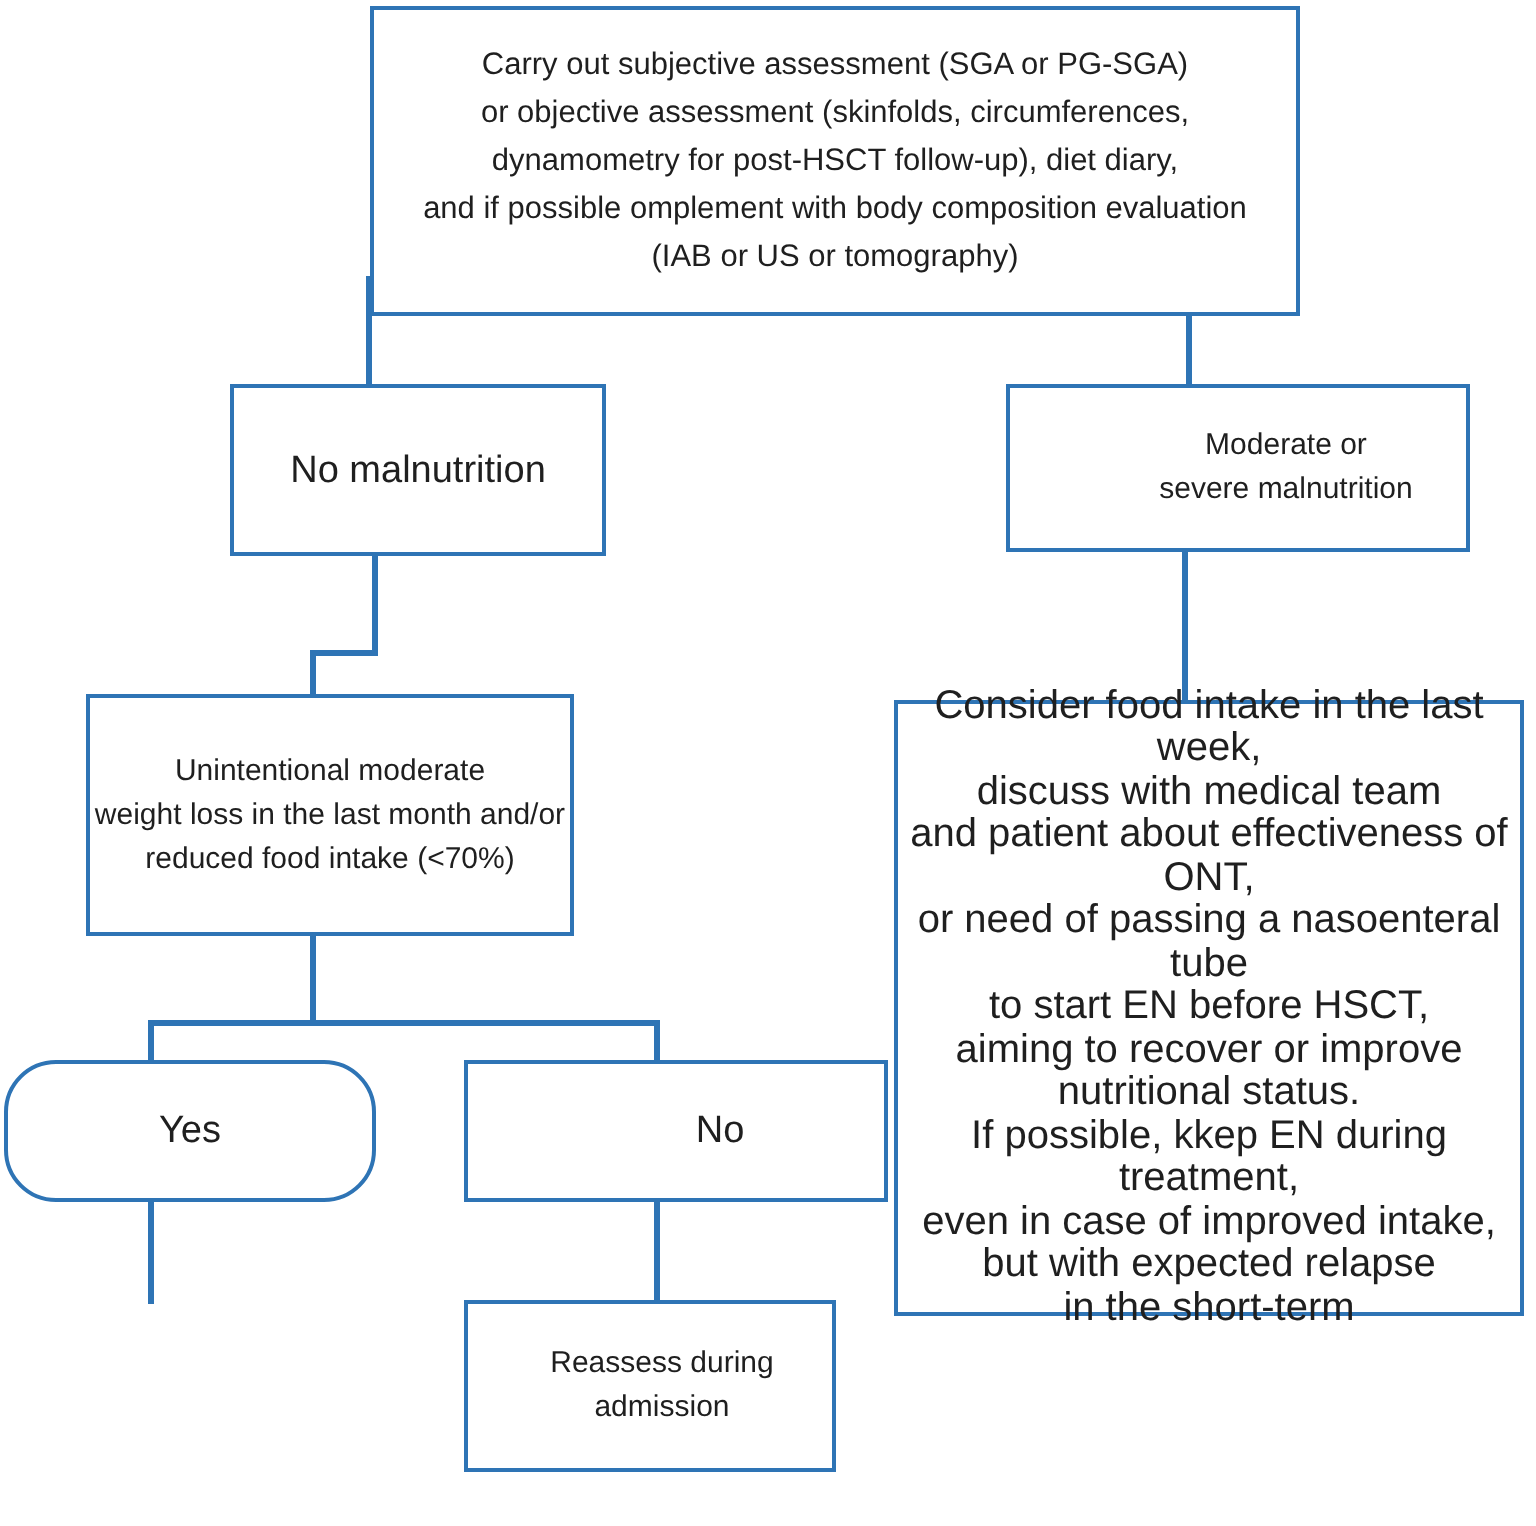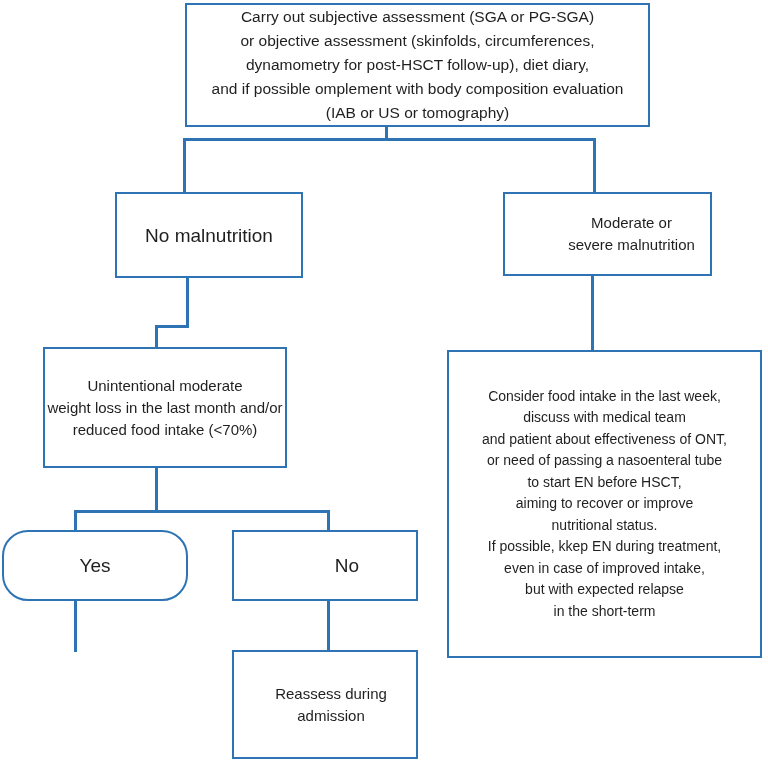--- a/index.html
+++ b/index.html
@@ -31,21 +31,21 @@
     text-align:center;
     color:var(--text-color);
   }
   .node-text{
     white-space:pre-line;
     font-weight:400;
     font-size:19px;
     line-height:21px;
   }
   .t-assessment .node-text{font-size:15.5px;line-height:24px;}
-  .t-consider  .node-text{font-size:14px;line-height:21.5px;}
+  .t-consider  .node-text{font-size:20px;line-height:21.5px;}
   .t-weightloss .node-text{font-size:15px;line-height:22px;}
   .t-twoline .node-text{font-size:15px;line-height:22px;}
 </style>
 </head>
 <body>
 
 <div class="canvas">
 
   <div class="connector" style="left:385px;top:126px;width:3px;height:15px;"></div>
   <div class="connector" style="left:183px;top:138px;width:413px;height:3px;"></div>
@@ -55,33 +55,33 @@
   <div class="connector" style="left:155px;top:325px;width:34px;height:3px;"></div>
   <div class="connector" style="left:155px;top:325px;width:3px;height:24px;"></div>
   <div class="connector" style="left:591px;top:274px;width:3px;height:78px;"></div>
   <div class="connector" style="left:155px;top:466px;width:3px;height:47px;"></div>
   <div class="connector" style="left:74px;top:510px;width:256px;height:3px;"></div>
   <div class="connector" style="left:74px;top:510px;width:3px;height:23px;"></div>
   <div class="connector" style="left:327px;top:510px;width:3px;height:23px;"></div>
   <div class="connector" style="left:74px;top:599px;width:3px;height:53px;"></div>
   <div class="connector" style="left:327px;top:599px;width:3px;height:53px;"></div>
 
-  <div class="node t-assessment" style="left:185px;top:3px;width:465px;height:124px;">
+  <div class="node t-assessment" style="left:185px;top:3px;width:465px;height:155px;">
     <div class="node-text">Carry out subjective assessment (SGA or PG-SGA)
 or objective assessment (skinfolds, circumferences,
 dynamometry for post-HSCT follow-up), diet diary,
 and if possible omplement with body composition evaluation
 (IAB or US or tomography)</div>
   </div>
 
   <div class="node" style="left:115px;top:192px;width:188px;height:86px;">
     <div class="node-text">No malnutrition</div>
   </div>
 
-  <div class="node t-twoline" style="left:503px;top:192px;width:209px;height:84px;padding-left:48px;">
+  <div class="node t-twoline" style="left:503px;top:192px;width:232px;height:84px;padding-left:48px;">
     <div class="node-text">Moderate or
 severe malnutrition</div>
   </div>
 
   <div class="node t-weightloss" style="left:43px;top:347px;width:244px;height:121px;">
     <div class="node-text">Unintentional moderate
 weight loss in the last month and/or
 reduced food intake (&lt;70%)</div>
   </div>
 
@@ -96,23 +96,23 @@
 If possible, kkep EN during treatment,
 even in case of improved intake,
 but with expected relapse
 in the short-term</div>
   </div>
 
   <div class="node" style="left:2px;top:530px;width:186px;height:71px;border-radius:26px;">
     <div class="node-text">Yes</div>
   </div>
 
-  <div class="node" style="left:232px;top:530px;width:186px;height:71px;padding-left:44px;">
+  <div class="node" style="left:232px;top:530px;width:212px;height:71px;padding-left:44px;">
     <div class="node-text">No</div>
   </div>
 
 
-  <div class="node t-twoline" style="left:232px;top:650px;width:186px;height:109px;padding-left:12px;">
+  <div class="node t-twoline" style="left:232px;top:650px;width:186px;height:86px;padding-left:12px;">
     <div class="node-text">Reassess during
 admission</div>
   </div>
 
 </div>
 
 </body></html>

